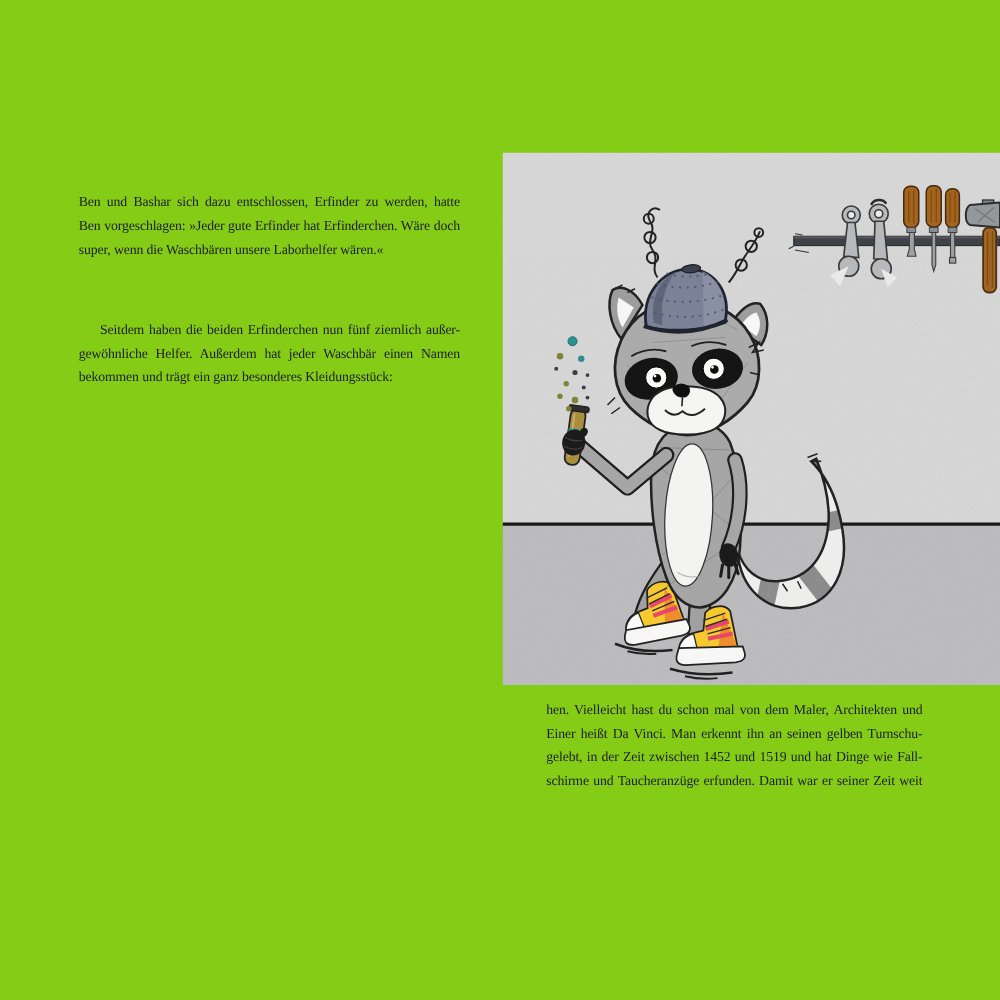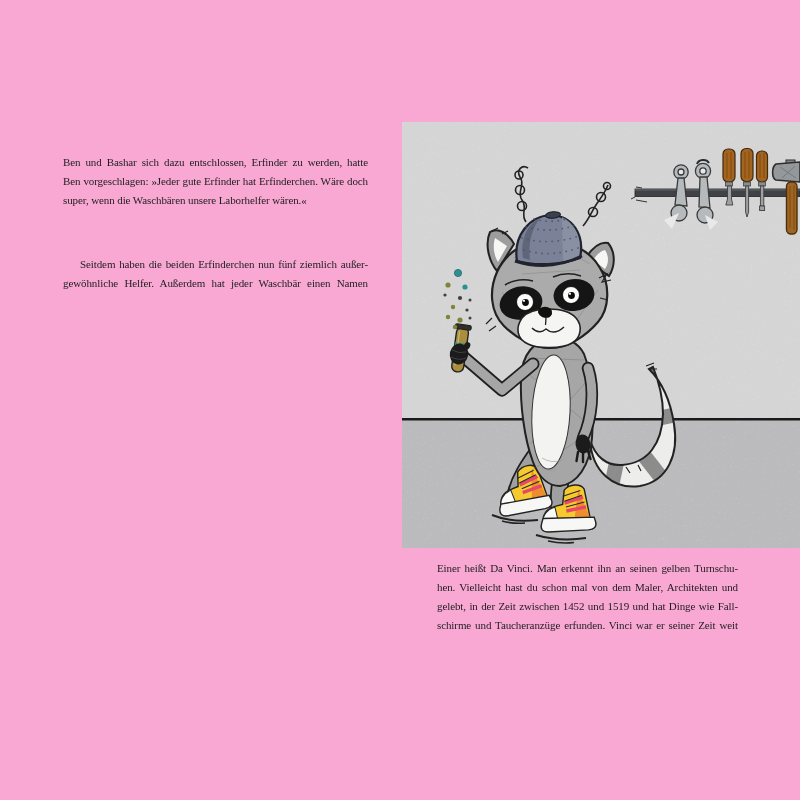--- a/index.html
+++ b/index.html
@@ -1,37 +1,38 @@
 <!DOCTYPE html>
 <html><head>
 <meta charset="utf-8">
 <style>
   html,body{margin:0;padding:0;background:#ffffff;}
   body{width:800px;height:800px;font-family:"Liberation Serif","DejaVu Serif",serif;}
-  .spread{position:relative;width:800px;height:800px;background:#f9a8d4;overflow:hidden;}
+  .spread{position:relative;width:800px;height:800px;background:#84cc16;overflow:hidden;}
   .textblock{position:absolute;color:#1d1d1d;font-size:11px;line-height:19.1px;letter-spacing:-0.1px;}
   .textblock .ln{height:19.1px;white-space:nowrap;text-align:justify;text-align-last:justify;}
   .textblock .ln.end{text-align-last:left;}
   .textblock .ln.indent{text-indent:17px;margin-top:45px;}
   .textblock.left{left:63px;top:153px;width:305px;}
   .textblock.right{left:437px;top:559px;width:301px;}
   .illustration{position:absolute;left:402px;top:122px;width:398px;height:426px;}
   .illustration svg{display:block;}
 </style>
 </head>
 <body>
 
 <div class="spread">
 
   <div class="textblock left">
     <div class="ln">Ben und Bashar sich dazu entschlossen, Erfinder zu werden, hatte</div>
     <div class="ln">Ben vorgeschlagen: »Jeder gute Erfinder hat Erfinderchen. Wäre doch</div>
     <div class="ln end">super, wenn die Waschbären unsere Laborhelfer wären.«</div>
     <div class="ln indent">Seitdem haben die beiden Erfinderchen nun fünf ziemlich außer-</div>
     <div class="ln">gewöhnliche Helfer. Außerdem hat jeder Waschbär einen Namen</div>
+    <div class="ln end">bekommen und trägt ein ganz besonderes Kleidungsstück:</div>
   </div>
 
   <div class="illustration">
     <svg width="398" height="426" viewBox="0 0 398 426">
       <defs>
         <filter id="grain" x="0" y="0" width="100%" height="100%">
           <feTurbulence type="fractalNoise" baseFrequency="0.85" numOctaves="2" seed="7"></feTurbulence>
           <feColorMatrix type="matrix" values="0 0 0 0 0  0 0 0 0 0  0 0 0 0 0  0.8 0.8 0.8 0 0"></feColorMatrix>
         </filter>
         <clipPath id="tailclip">
@@ -249,19 +250,19 @@
           <circle cx="46" cy="195" r="2.2" fill="#7f8438"></circle>
           <circle cx="58" cy="198" r="2.6" fill="#7f8438"></circle>
           <circle cx="68" cy="196" r="1.5" fill="#3f3f3f"></circle>
           <circle cx="53" cy="205" r="2.2" fill="#7f8438"></circle>
         </g>
       </g>
     </svg>
   </div>
 
   <div class="textblock right">
+    <div class="ln">hen. Vielleicht hast du schon mal von dem Maler, Architekten und</div>
     <div class="ln">Einer heißt Da Vinci. Man erkennt ihn an seinen gelben Turnschu-</div>
-    <div class="ln">hen. Vielleicht hast du schon mal von dem Maler, Architekten und</div>
     <div class="ln">gelebt, in der Zeit zwischen 1452 und 1519 und hat Dinge wie Fall-</div>
-    <div class="ln">schirme und Taucheranzüge erfunden. Vinci war er seiner Zeit weit</div>
+    <div class="ln">schirme und Taucheranzüge erfunden. Damit war er seiner Zeit weit</div>
   </div>
 
 </div>
 
 </body></html>

